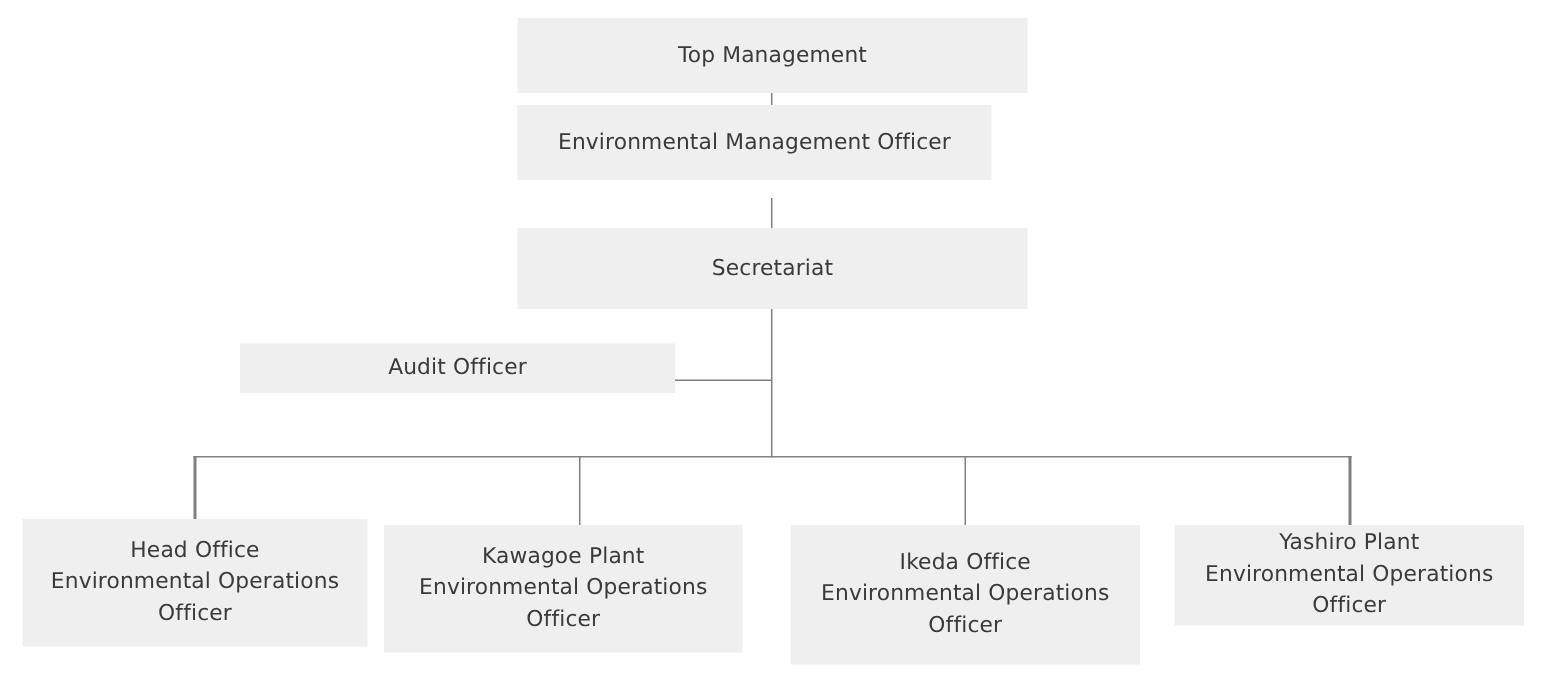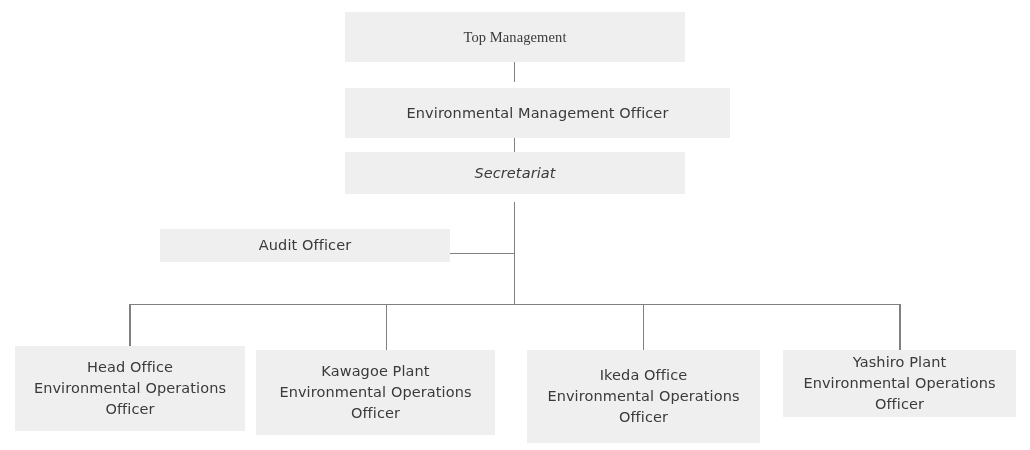--- a/index.html
+++ b/index.html
@@ -32,23 +32,23 @@
     text-align: center;
     font-size: 14.5px;
     line-height: 21px;
     letter-spacing: 0.1px;
     box-sizing: border-box;
     padding: 0 6px;
     white-space: pre-line;
     z-index: 2;
   }
 
-  .node-top-management      { left: 345px; top: 12px;  width: 340px; height: 50px; font-family: Liberation Serif, serif; }
-  .node-env-officer         { left: 345px; top: 88px;  width: 385px; height: 50px; }
-  .node-secretariat         { left: 345px; top: 152px; width: 340px; height: 42px; font-style: italic; }
+  .node-top-management      { left: 345px; top: 12px;  width: 340px; height: 50px; }
+  .node-env-officer         { left: 345px; top: 70px;  width: 316px; height: 50px; }
+  .node-secretariat         { left: 345px; top: 152px; width: 340px; height: 54px; }
   .node-audit-officer       { left: 160px; top: 229px; width: 290px; height: 33px; text-align: center; }
 
   .node-head-office         { left: 15px;   top: 346px; width: 230px; height: 85px; }
   .node-kawagoe-plant       { left: 256px;  top: 350px; width: 239px; height: 85px; }
   .node-ikeda-office        { left: 527px;  top: 350px; width: 233px; height: 93px; }
   .node-yashiro-plant       { left: 783px;  top: 350px; width: 233px; height: 67px; }
 
   
   .conn {
     position: absolute;

